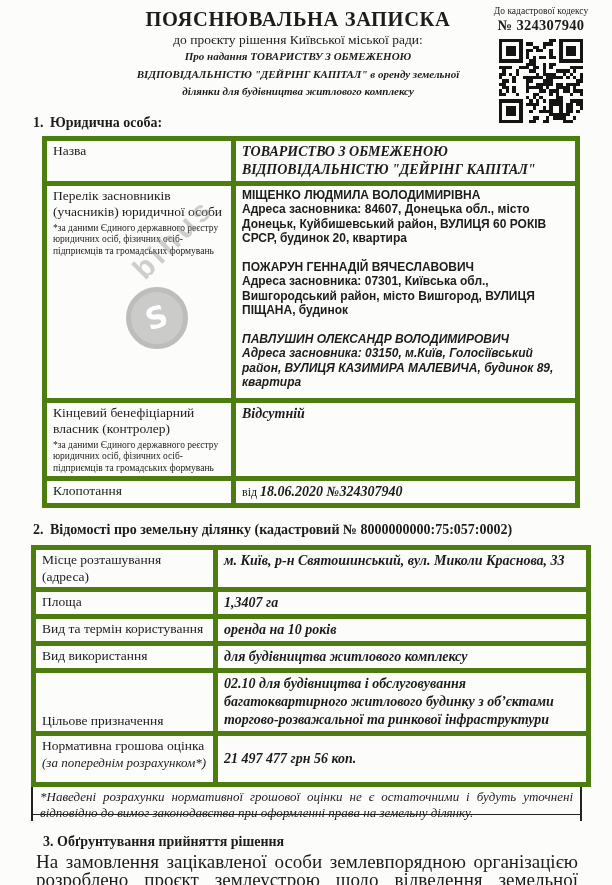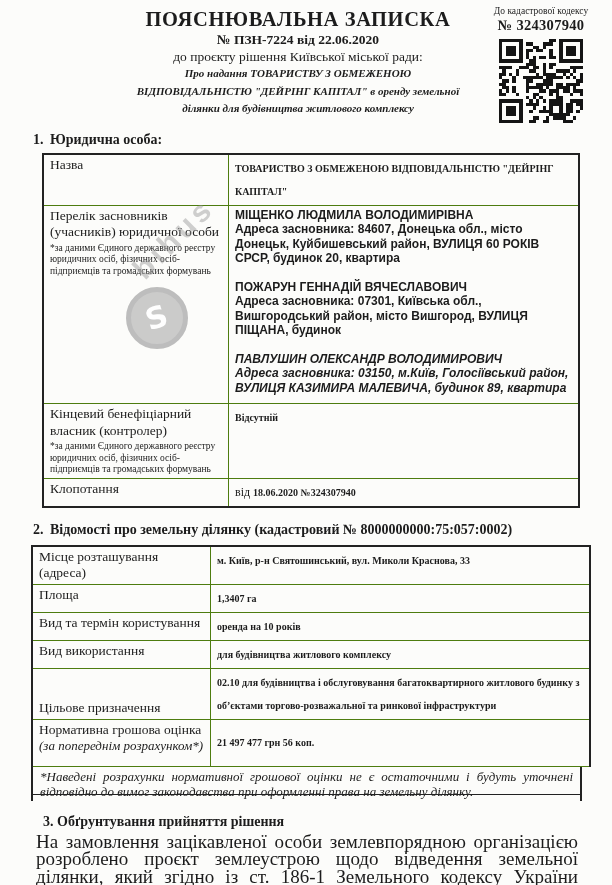--- a/index.html
+++ b/index.html
@@ -35,29 +35,29 @@
     transform:rotate(-45deg);transform-origin:left bottom;letter-spacing:4px;
   }
   
   .sec-heading{display:flex;font-weight:bold;font-size:14px;padding-left:33px;line-height:18px;}
   .sec-heading .num{width:17px;flex:none;}
   .sec1-heading{margin-top:13px;}
   .sec2-heading{margin-top:13px;}
   .sec3-heading{margin-top:12px;padding-left:43px;display:block;}
   
   table{border-collapse:collapse;table-layout:fixed;}
-  td{border:1px solid #4d7c0f;vertical-align:top;padding:2px 6px;overflow:hidden;margin-top:12px;}
+  td{border:5px solid #4d7c0f;vertical-align:top;padding:2px 6px;overflow:hidden;margin-top:12px;}
   .t1{margin:4px 0 0 42px;width:538px;border:2px solid #222;}
   .t1 .c1{width:172px;}
   .t2{margin:6px 0 0 31px;width:560px;border:2px solid #222;border-bottom:1px solid #222;padding-left:9px;}
   .t2 .c1{width:165px;}
   .lbl{font-size:13.5px;line-height:16.5px;}
   .lbl-note{font-size:9.5px;line-height:11.5px;margin-top:2px;color:#222;}
   .lbl-sub{font-size:13px;font-style:italic;line-height:15px;}
-  .v-bi{font-size:10px;font-weight:bold;line-height:23px;}
+  .v-bi{font-size:14px;font-weight:bold;font-style:italic;line-height:18px;}
   .founders-cell{padding-bottom:8px;}
   .founder{font-family:"Liberation Sans",sans-serif;font-weight:bold;
            font-size:12px;line-height:14.5px;margin-bottom:14px;}
   .founder:last-child{margin-bottom:0;font-style:italic;}
   .h-benef{height:64px;}
   .h-place{height:30px;}
   .h-small{height:15px;}
   .h-target{height:42px;}
   .bottom-lbl{vertical-align:bottom;}
   .h-norm{height:42px;}
@@ -297,21 +297,20 @@
           <rect x="6" y="6" width="9" height="9"></rect>
           <rect x="55.5" y="1.5" width="18" height="18" fill="none" stroke="#141414" stroke-width="3"></rect>
           <rect x="60" y="6" width="9" height="9"></rect>
           <rect x="1.5" y="55.5" width="18" height="18" fill="none" stroke="#141414" stroke-width="3"></rect>
           <rect x="6" y="60" width="9" height="9"></rect>
         </svg></div>
   </div>
 
   <div class="hdr">
     <div class="title">ПОЯСНЮВАЛЬНА ЗАПИСКА</div>
-    <div class="docnum">№ ПЗН-7224 від 22.06.2020</div>
     <div class="subtitle">до проєкту рішення Київської міської ради:</div>
     <div class="res-line">Про надання ТОВАРИСТВУ З ОБМЕЖЕНОЮ</div>
     <div class="res-line">ВІДПОВІДАЛЬНІСТЮ "ДЕЙРІНГ КАПІТАЛ" в оренду земельної</div>
     <div class="res-line">ділянки для будівництва житлового комплексу</div>
   </div>
 
   <div class="wm wm-circle" style="position:absolute;">
     <span class="wm-letter">S</span>
   </div>
   <div class="wm wm-text" style="position:absolute;">bihus</div>

